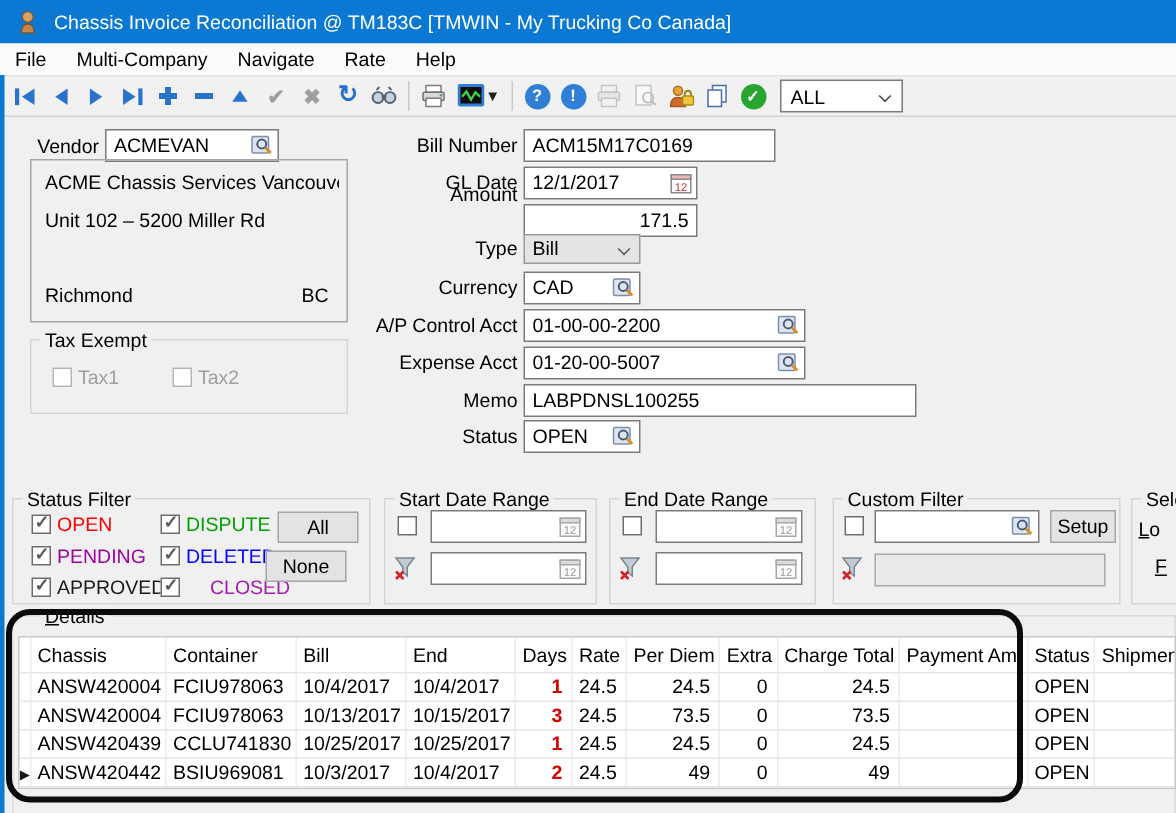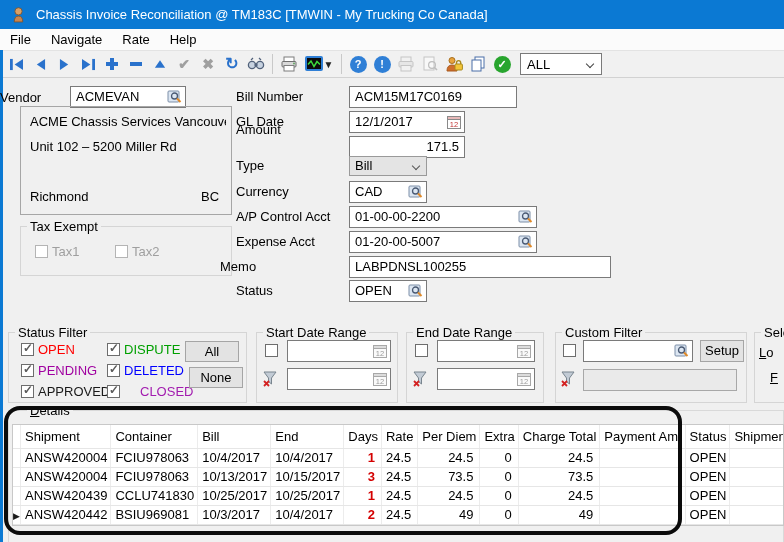--- a/index.html
+++ b/index.html
@@ -38,21 +38,21 @@
 
   
   .left-frame { position:absolute; left:0; top:50px; width:3px; height:492px; background:#0b79d3; }
 
   
   .fld { position:absolute; height:22px; background:#fff; border:1px solid #7a7a7a;
          line-height:20px; padding-left:5px; white-space:nowrap; overflow:hidden; }
   .fld .inbtn { position:absolute; right:2px; top:2px; width:16px; height:16px; }
   .fld.right { text-align:right; padding-right:5px; }
   .lbl { position:absolute; height:16px; line-height:16px; white-space:nowrap; }
-  .lbl.r { text-align:left; }
+  .lbl.r { text-align:right; }
   .combo-fld { position:absolute; height:20px; background:#e4e4e4; border:1px solid #9a9a9a;
                line-height:18px; padding-left:5px; }
   .combo-fld .chev { position:absolute; right:7px; top:6px; width:6px; height:6px;
                      border-right:1.5px solid #555; border-bottom:1.5px solid #555; transform:rotate(45deg); }
 
   
   .grp { position:absolute; border:1px solid #d5d5d5; }
   .grp > .cap { position:absolute; top:-8px; left:6px; background:#f0f0f0; padding:0 3px; white-space:nowrap; }
 
   
@@ -97,20 +97,21 @@
 <div class="titlebar">
   <svg class="app-ico" viewBox="0 0 16 16">
     <circle cx="8" cy="5" r="3.4" fill="#d9a066" stroke="#7a5230" stroke-width="0.8"></circle>
     <path d="M4 15 Q4 9.5 8 9.5 Q12 9.5 12 15 Z" fill="#c8854f" stroke="#7a5230" stroke-width="0.8"></path>
   </svg>
   <span class="ttl">Chassis Invoice Reconciliation @ TM183C [TMWIN - My Trucking Co Canada]</span>
 </div>
 
 <div class="menubar" id="menubar">
     <span class="mi">File</span>
+    <span class="mi">Multi-Company</span>
     <span class="mi">Navigate</span>
     <span class="mi">Rate</span>
     <span class="mi">Help</span>
   </div>
 
 <div class="toolbar">
   <span class="tb">
     <svg width="15" height="13" viewBox="0 0 16 14" fill="#2a72cc">
         <rect x="1" y="1" width="3" height="12"></rect>
         <path d="M15 1 L6 7 L15 13 Z"></path>
@@ -298,21 +299,21 @@
 <div class="lbl r" style="left:236px;top:234px;width:109px">Expense Acct</div>
 <div class="fld" style="left:349px;top:231px;width:188px">
   <span>01-20-00-5007</span>
   <svg class="inbtn" viewBox="0 0 16 16">
       <rect x="1" y="2" width="11" height="11" rx="1" fill="#dce6f2" stroke="#7d8fa8"></rect>
       <circle cx="7.5" cy="7" r="3" fill="none" stroke="#4a5a74" stroke-width="1.3"></circle>
       <line x1="10" y1="9.5" x2="13.5" y2="13" stroke="#e08a28" stroke-width="2"></line>
     </svg>
 </div>
 
-<div class="lbl r" style="left:220px;top:259px;width:109px">Memo</div>
+<div class="lbl r" style="left:236px;top:259px;width:109px">Memo</div>
 <div class="fld" style="left:349px;top:256px;width:262px">
   <span>LABPDNSL100255</span>
 </div>
 
 <div class="lbl r" style="left:236px;top:283px;width:109px">Status</div>
 <div class="fld" style="left:349px;top:280px;width:78px">
   <span>OPEN</span>
   <svg class="inbtn" viewBox="0 0 16 16">
       <rect x="1" y="2" width="11" height="11" rx="1" fill="#dce6f2" stroke="#7d8fa8"></rect>
       <circle cx="7.5" cy="7" r="3" fill="none" stroke="#4a5a74" stroke-width="1.3"></circle>
@@ -342,21 +343,21 @@
       <span class="cbrow" style="left: 98px; top: 30px;">
         <span class="cbx checked"></span>
         <span style="color: rgb(0, 0, 255);">DELETED</span>
       </span>
       <span class="cbrow" style="left: 98px; top: 51px;">
         <span class="cbx checked"></span>
         <span style="color: #a21caf; margin-left: 16px;">CLOSED</span>
       </span>
     </div>
   <div class="btn" style="left:176px;top:8px;width:54px;height:21px;line-height:19px">All</div>
-  <div class="btn" style="left:180px;top:34px;width:54px;height:21px;line-height:19px">None</div>
+  <div class="btn" style="left:168px;top:34px;width:54px;height:21px;line-height:19px">None</div>
 </div>
 
 <div class="grp" style="left:256px;top:332px;width:142px;height:71px">
   <span class="cap">Start Date Range</span>
   <span class="cbx" style="position:absolute;left:8px;top:11px"></span>
   <div class="fld" style="left:30px;top:7px;width:104px">
     <svg class="inbtn" viewBox="0 0 16 16">
         <rect x="1.5" y="2.5" width="13" height="12" fill="#fafafa" stroke="#a8a8a8"></rect>
         <rect x="1.5" y="2.5" width="13" height="3" fill="#dcdcdc" stroke="#a8a8a8"></rect>
         <text x="8" y="13" font-size="7.5" text-anchor="middle" fill="#9a9a9a" font-family="sans-serif">12</text>
@@ -439,21 +440,21 @@
         <col style="width: 58px;">
         <col style="width: 39px;">
         <col style="width: 71px;">
         <col style="width: 76px;">
         <col style="width: 66px;">
         <col style="width: 75px;">
       </colgroup>
       <thead>
         <tr>
           <th></th>
-          <th>Shipment</th>
+          <th>Chassis</th>
           <th>Container</th>
           <th>Bill</th>
           <th>End</th>
           <th>Days</th>
           <th>Rate</th>
           <th>Per Diem</th>
           <th>Extra</th>
           <th>Charge Total</th>
           <th>Payment Amt</th>
           <th>Status</th>

